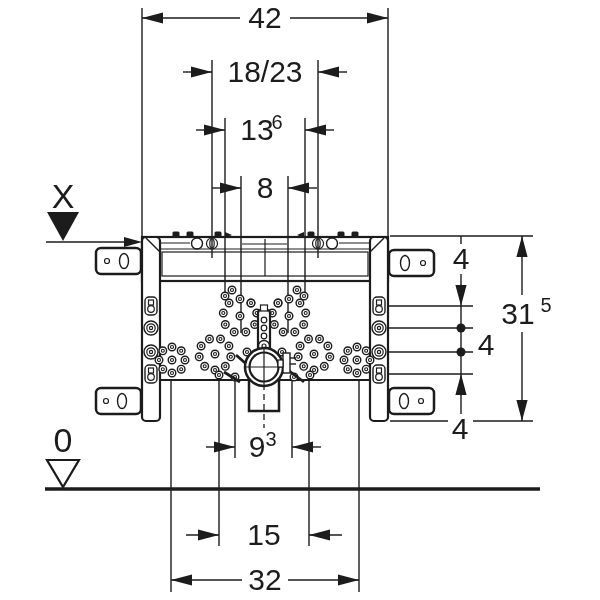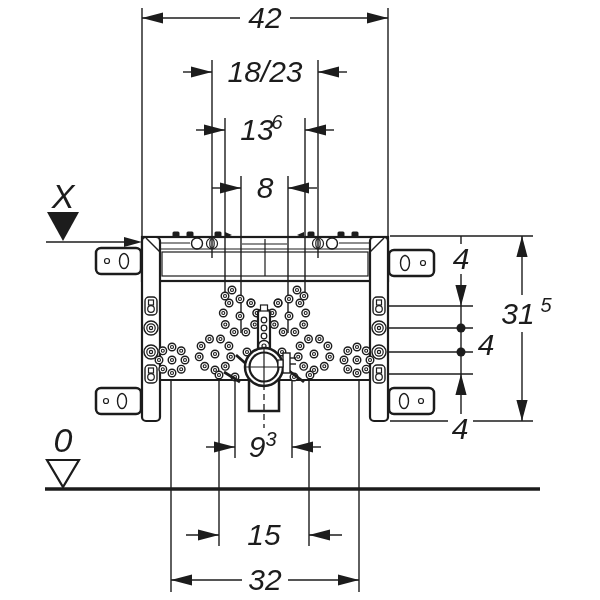--- a/index.html
+++ b/index.html
@@ -1,16 +1,16 @@
 <!DOCTYPE html>
 <html><head>
 <meta charset="utf-8">
 <style>
   html,body{margin:0;padding:0;background:#fff;}
-  .stage{width:600px;height:600px;position:relative;background:#fff;overflow:hidden;font-style:italic;}
+  .stage{width:600px;height:600px;position:relative;background:#fff;overflow:hidden;}
   svg text{font-family:"Liberation Sans","DejaVu Sans",sans-serif;fill:#1c1c1c;}
   .dimtxt{font-size:30px;}
   .suptxt{font-size:20px;}
   .bigtxt{font-size:34px;}
   .ln{stroke:#1c1c1c;stroke-width:1.4;fill:none;}
   .ln-thin{stroke:#1c1c1c;stroke-width:1.2;fill:none;}
   .ln2{stroke:#1c1c1c;stroke-width:2.2;fill:none;}
   .ln25{stroke:#1c1c1c;stroke-width:2.5;fill:none;}
   .brace{stroke:#1c1c1c;stroke-width:2.8;fill:none;}
   .floor{stroke:#1c1c1c;stroke-width:3.5;fill:none;}

